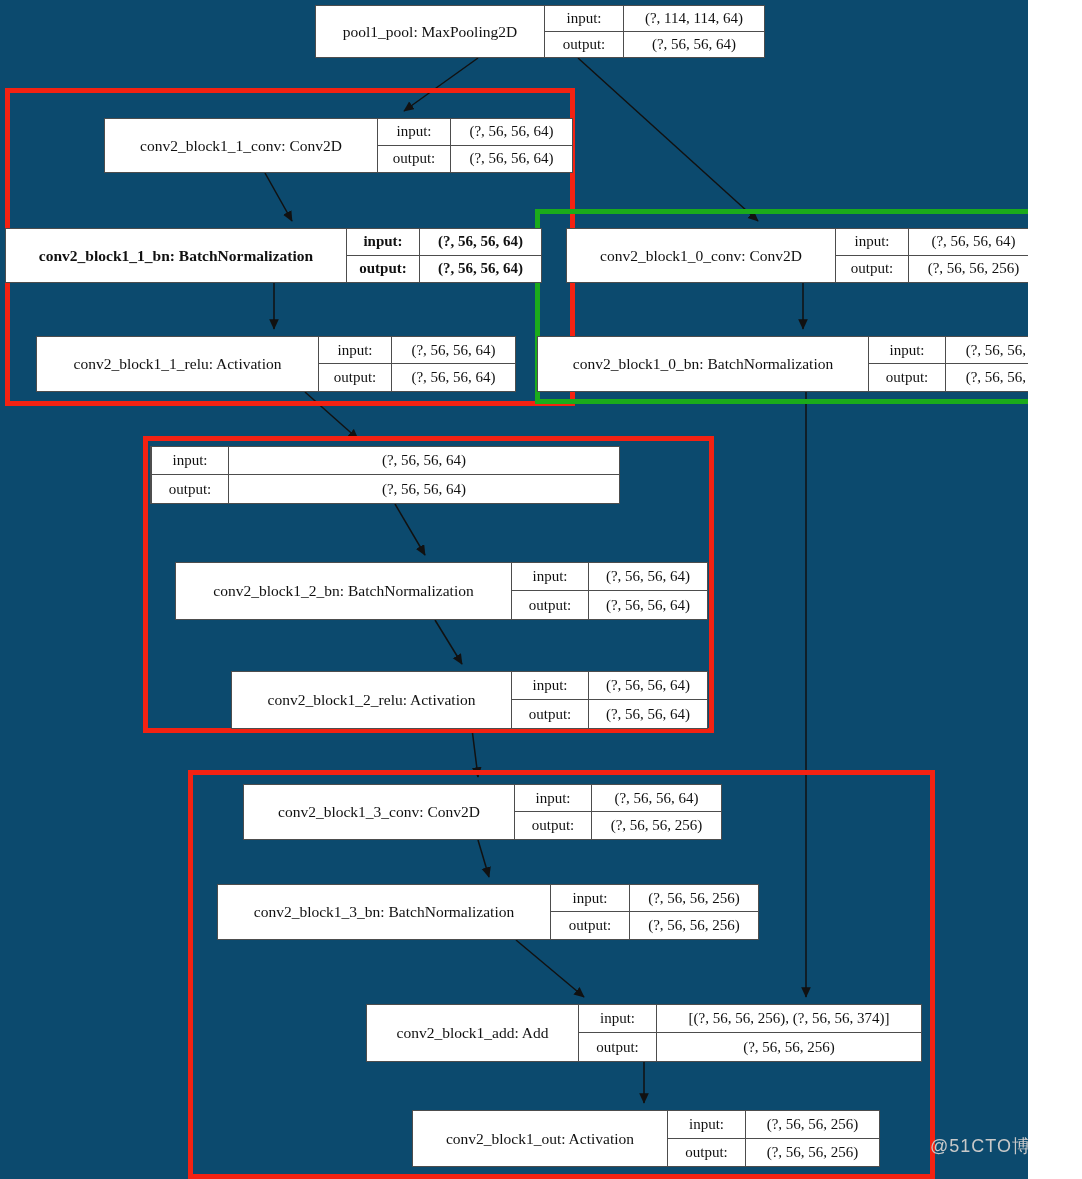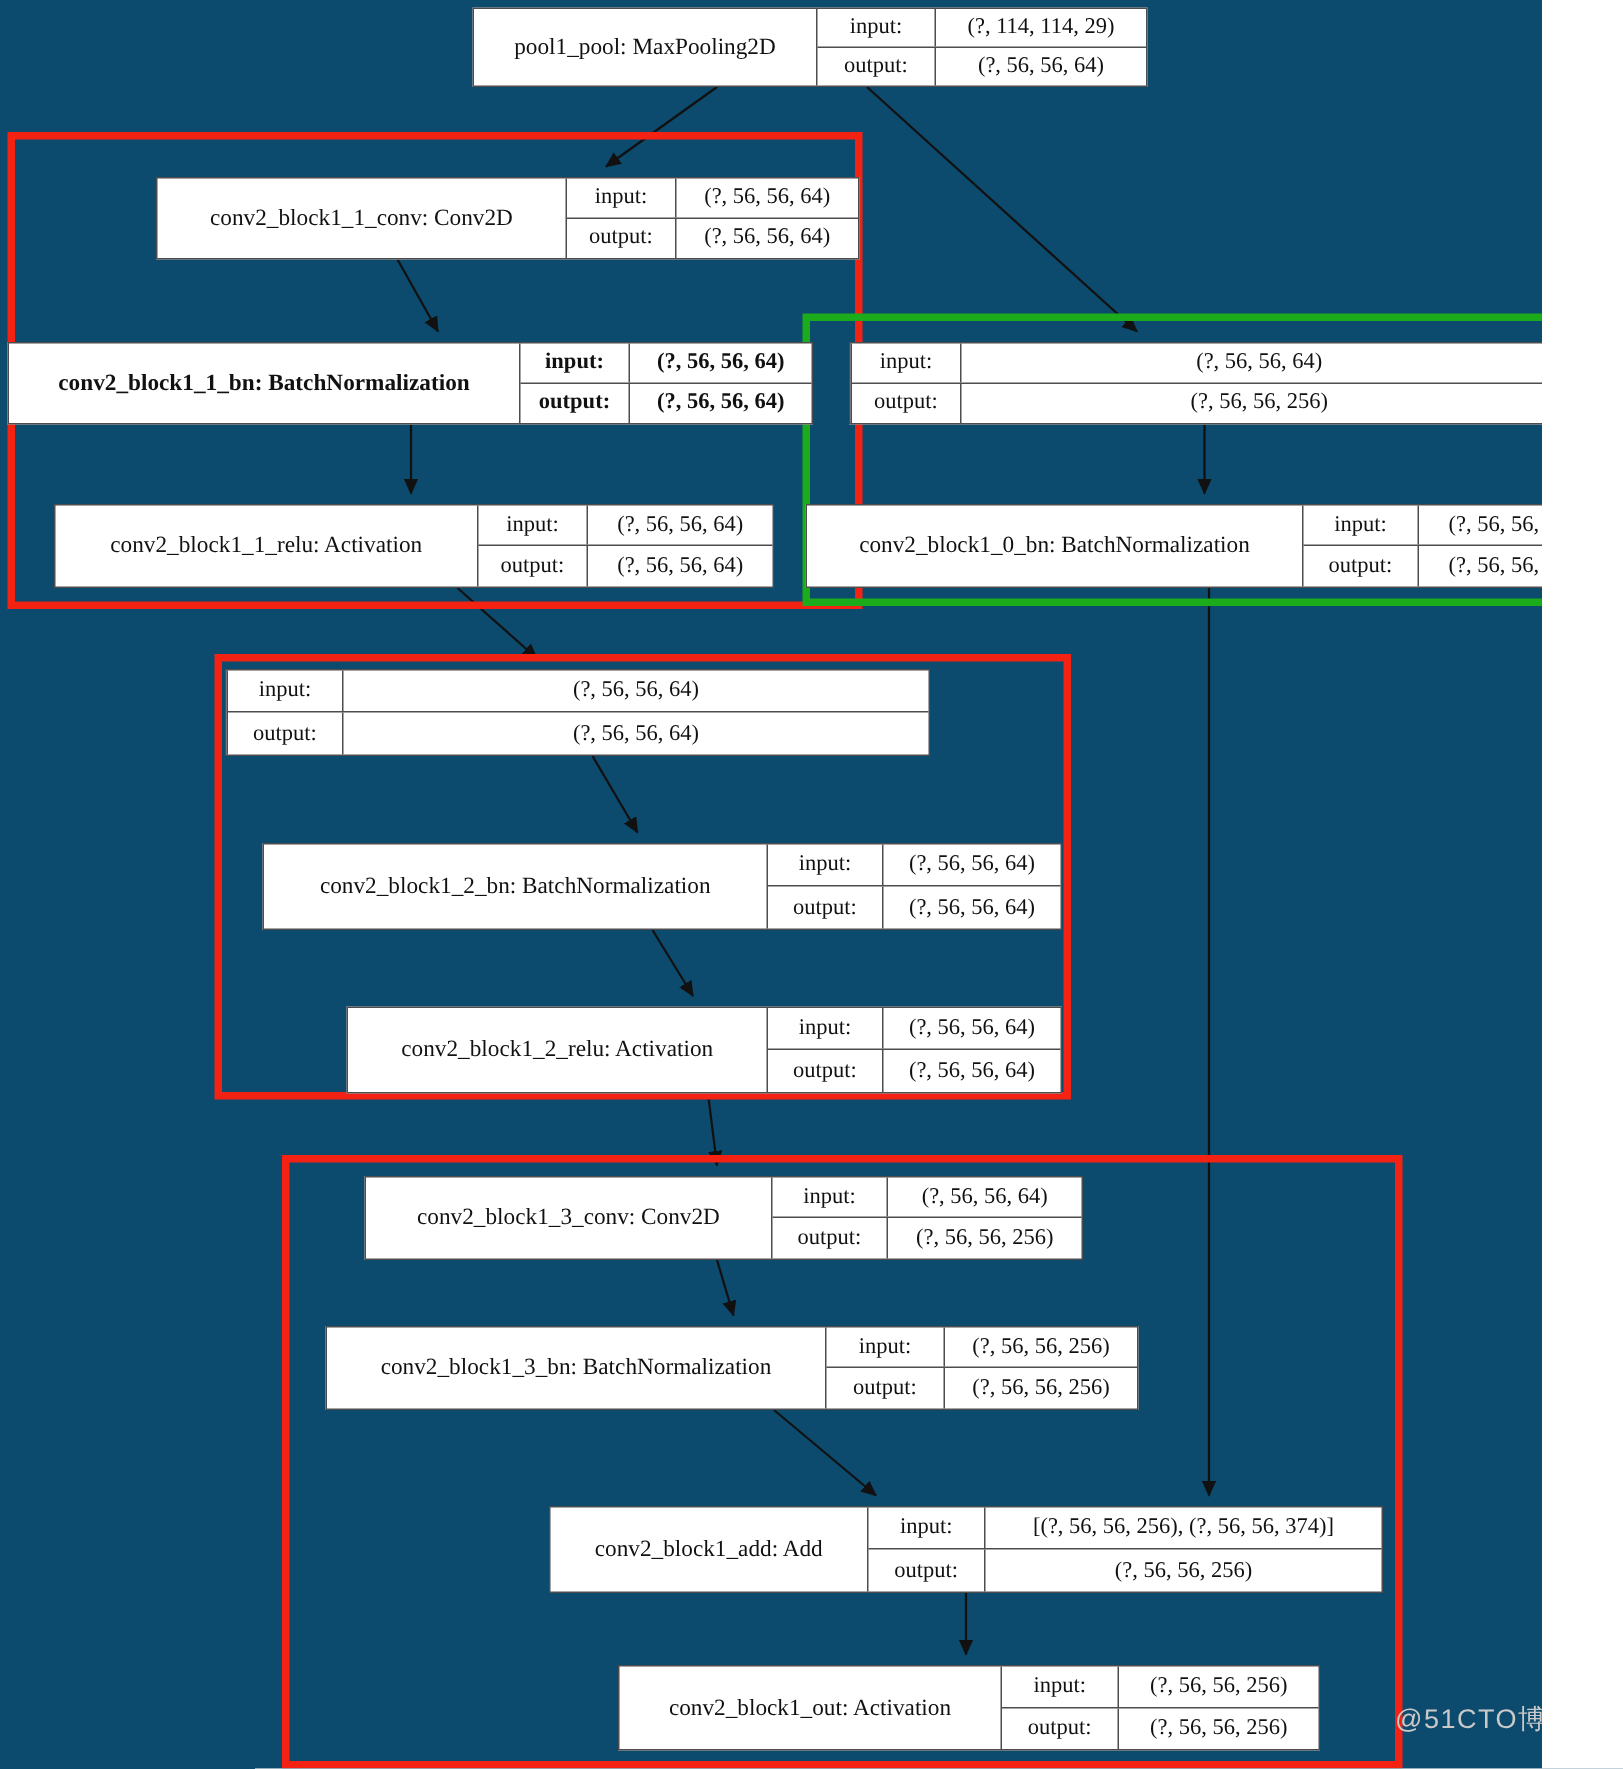--- a/index.html
+++ b/index.html
@@ -132,21 +132,21 @@
       <div class="group-rect" style="left: 143px; top: 436px; width: 571px; height: 297px; border-color: rgb(244, 34, 18); border-width: 5px;"></div>
       <div class="group-rect" style="left: 188px; top: 770px; width: 747px; height: 409px; border-color: rgb(244, 34, 18); border-width: 5px;"></div>
     </div>
 
   <div id="node-layer">
       <div class="node" style="left: 315px; top: 5px; width: 450px; height: 53px;">
         <div class="name-cell" style="width: 228px; flex: 0 0 228px;">pool1_pool: MaxPooling2D</div>
         <div class="io-col" style="flex: 1 1 auto;">
           <div class="io-row top">
             <div class="io-label" style="width: 78px; flex: 0 0 78px;">input:</div>
-            <div class="io-value">(?, 114, 114, 29)</div>
+            <div class="io-value">(?, 114, 114, 64)</div>
           </div>
           <div class="io-row bottom">
             <div class="io-label" style="width: 78px; flex: 0 0 78px;">output:</div>
             <div class="io-value">(?, 56, 56, 64)</div>
           </div>
         </div>
       </div>
       <div class="node" style="left: 104px; top: 118px; width: 469px; height: 55px;">
         <div class="name-cell" style="width: 272px; flex: 0 0 272px;">conv2_block1_1_conv: Conv2D</div>
         <div class="io-col" style="flex: 1 1 auto;">
@@ -154,20 +154,21 @@
             <div class="io-label" style="width: 72px; flex: 0 0 72px;">input:</div>
             <div class="io-value">(?, 56, 56, 64)</div>
           </div>
           <div class="io-row bottom">
             <div class="io-label" style="width: 72px; flex: 0 0 72px;">output:</div>
             <div class="io-value">(?, 56, 56, 64)</div>
           </div>
         </div>
       </div>
       <div class="node" style="left: 566px; top: 228px; width: 473px; height: 55px;">
+        <div class="name-cell" style="width: 268px; flex: 0 0 268px;">conv2_block1_0_conv: Conv2D</div>
         <div class="io-col" style="flex: 1 1 auto;">
           <div class="io-row top">
             <div class="io-label" style="width: 72px; flex: 0 0 72px;">input:</div>
             <div class="io-value">(?, 56, 56, 64)</div>
           </div>
           <div class="io-row bottom">
             <div class="io-label" style="width: 72px; flex: 0 0 72px;">output:</div>
             <div class="io-value">(?, 56, 56, 256)</div>
           </div>
         </div>

